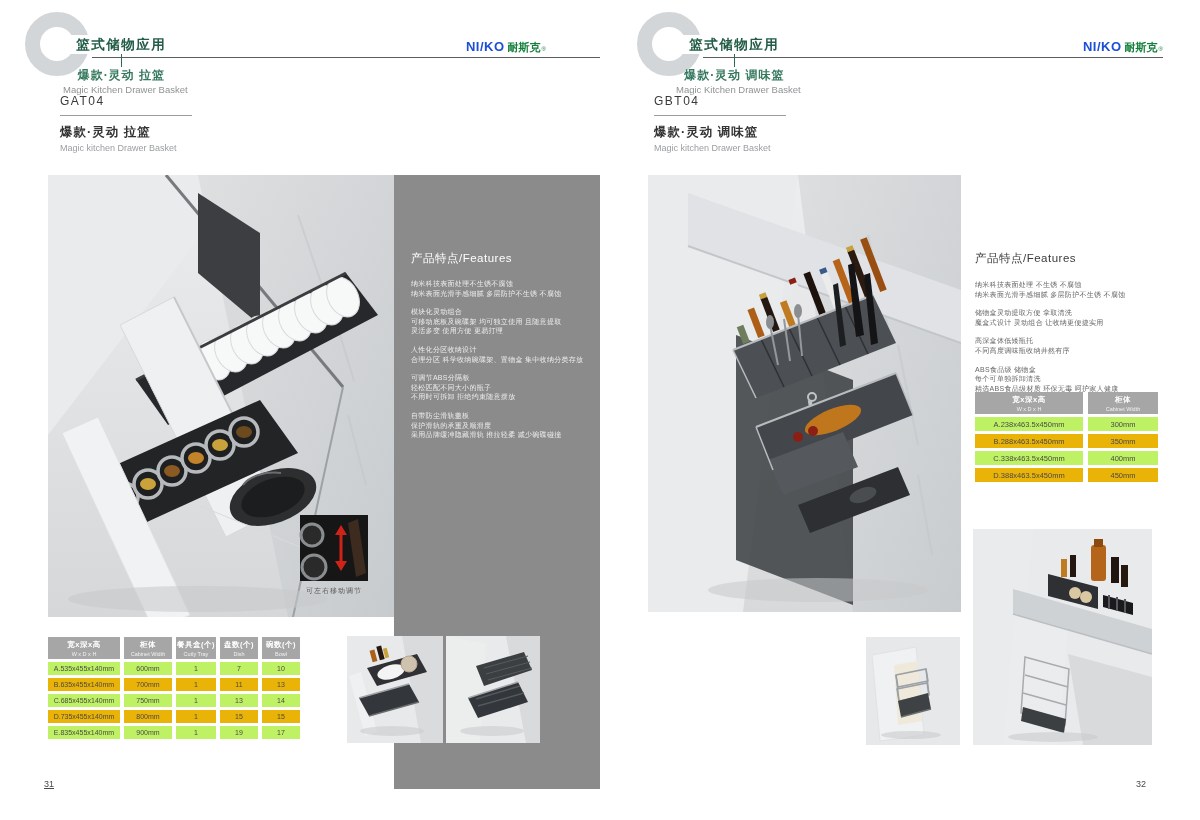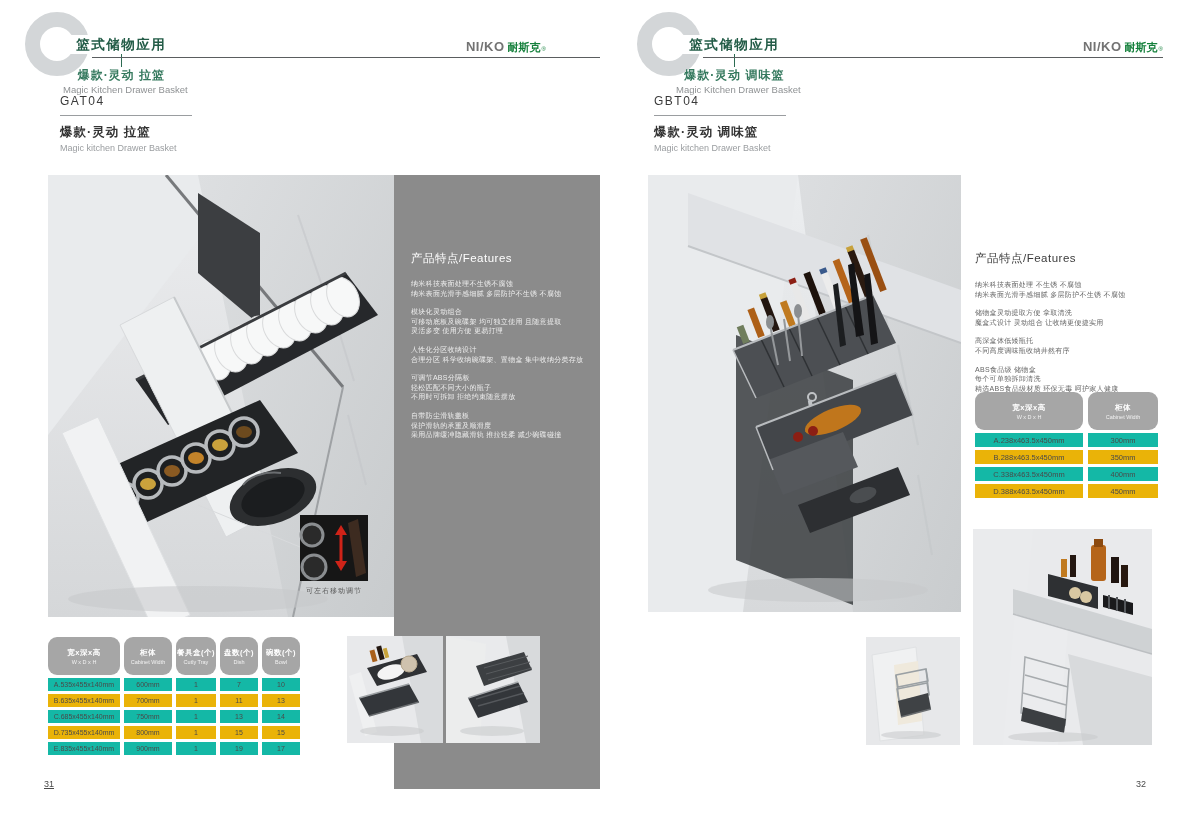--- a/index.html
+++ b/index.html
@@ -7,21 +7,21 @@
           font-family:"Liberation Sans","DejaVu Sans",sans-serif;}
   
   .c-mark{position:absolute;width:64px;height:64px;border:15px solid #d3d6d8;border-radius:50%;box-sizing:border-box;}
   .c-mark::after{content:"";position:absolute;top:8px;right:-16px;width:28px;height:19px;background:#fff;}
   .header-row{position:absolute;top:36px;display:flex;align-items:center;white-space:nowrap;flex-direction:column;}
   .cat{font-size:13.5px;font-weight:bold;color:#235c47;letter-spacing:1.5px;}
   .hdiv{width:1px;height:13px;background:#2c6b52;margin:0 7px;}
   .sub-cn{font-size:12px;font-weight:bold;color:#35795e;letter-spacing:1px;}
   .sub-en{font-size:9.5px;color:#8f9294;margin-left:8px;}
   .nisko{position:absolute;top:39px;width:110px;display:flex;justify-content:flex-end;align-items:baseline;}
-  .nisko-en{font-size:13px;font-weight:800;color:#737373;letter-spacing:.5px;}
+  .nisko-en{font-size:13px;font-weight:800;color:#1d4ed8;letter-spacing:.5px;}
   .nisko-cn{font-size:11px;font-weight:bold;color:#15803c;margin-left:3px;text-align:center;}
   .nisko-reg{font-size:6px;color:#15803c;margin-left:1px;}
   .hrule{position:absolute;top:57px;height:1px;background:#5a5d5f;}
   
   .prod-block{position:absolute;top:94px;}
   .prod-code{font-size:12px;color:#3a3a3a;letter-spacing:1.5px;}
   .prod-rule{width:132px;height:1px;background:#9a9da0;margin-top:7px;}
   .prod-cn{font-size:12.5px;font-weight:bold;color:#333;margin-top:8px;letter-spacing:1px;}
   .prod-en{font-size:9px;color:#9a9da0;margin-top:2px;}
   
@@ -42,26 +42,26 @@
   .feat-group{margin-bottom:9px;}
   .feat-line{font-size:7px;line-height:9.6px;color:#ededed;letter-spacing:.3px;}
   .feat-right{position:absolute;left:975px;top:251px;width:200px;}
   .feat-right .feat-title{color:#3a3a3a;font-size:11.5px;letter-spacing:.5px;}
   .feat-right .feat-body{margin-top:14px;}
   .feat-right .feat-line{color:#666;}
   
   .tbl{position:absolute;display:grid;}
   .tbl-left{left:48px;top:637px;grid-template-columns:72px 48px 40px 38px 38px;column-gap:4px;row-gap:3px;}
   .tbl-right{left:975px;top:392px;grid-template-columns:108px 70px;column-gap:5px;row-gap:3px;}
-  .th{background:#a6a6a6;color:#fff;height:38px;display:flex;flex-direction:column;align-items:center;justify-content:center;border-radius:9px;}
+  .th{background:#a6a6a6;color:#fff;height:22px;display:flex;flex-direction:column;align-items:center;justify-content:center;}
   .th-cn{font-size:7.5px;font-weight:bold;letter-spacing:.5px;}
   .th-en{font-size:5.5px;opacity:.85;margin-top:1px;}
   .td{height:13px;display:flex;align-items:center;justify-content:center;font-size:7px;color:#4a4a4a;}
   .tbl-right .td{height:14px;font-size:7.5px;}
-  .ra{background:#14b8a6;} .rb{background:#eab308;}
+  .ra{background:#bef264;} .rb{background:#eab308;}
   
   .pagenum{position:absolute;top:779px;font-size:9px;color:#4a4a4a;}
   .pn-left{left:44px;text-decoration:underline;} .pn-right{left:1130px;width:22px;text-align:center;}
 </style>
 </head>
 <body>
 
 <div class="spread">
 
   <section>

